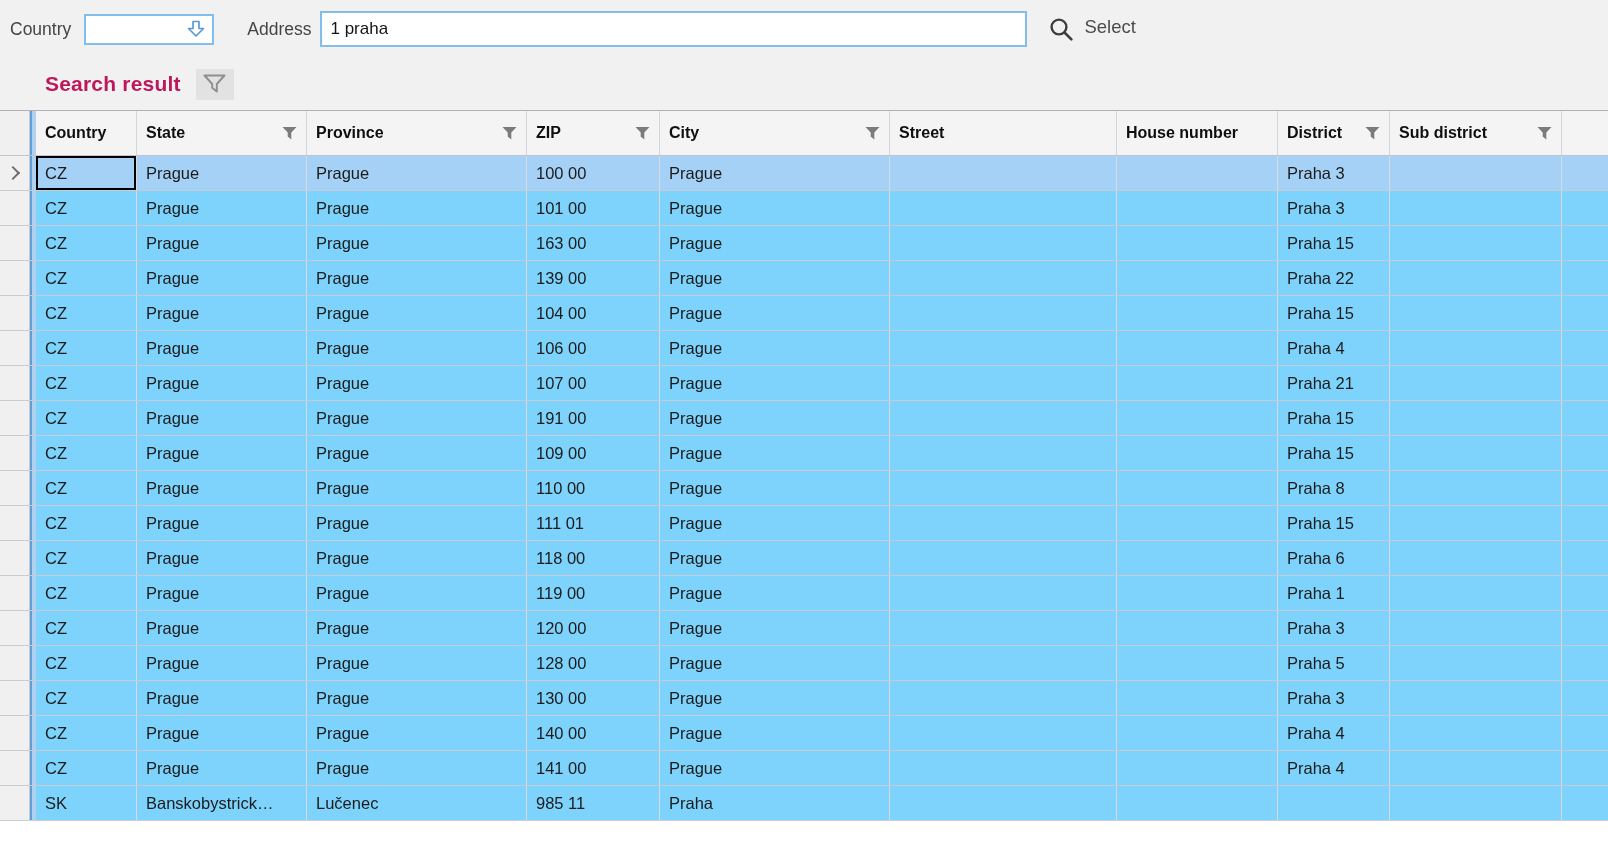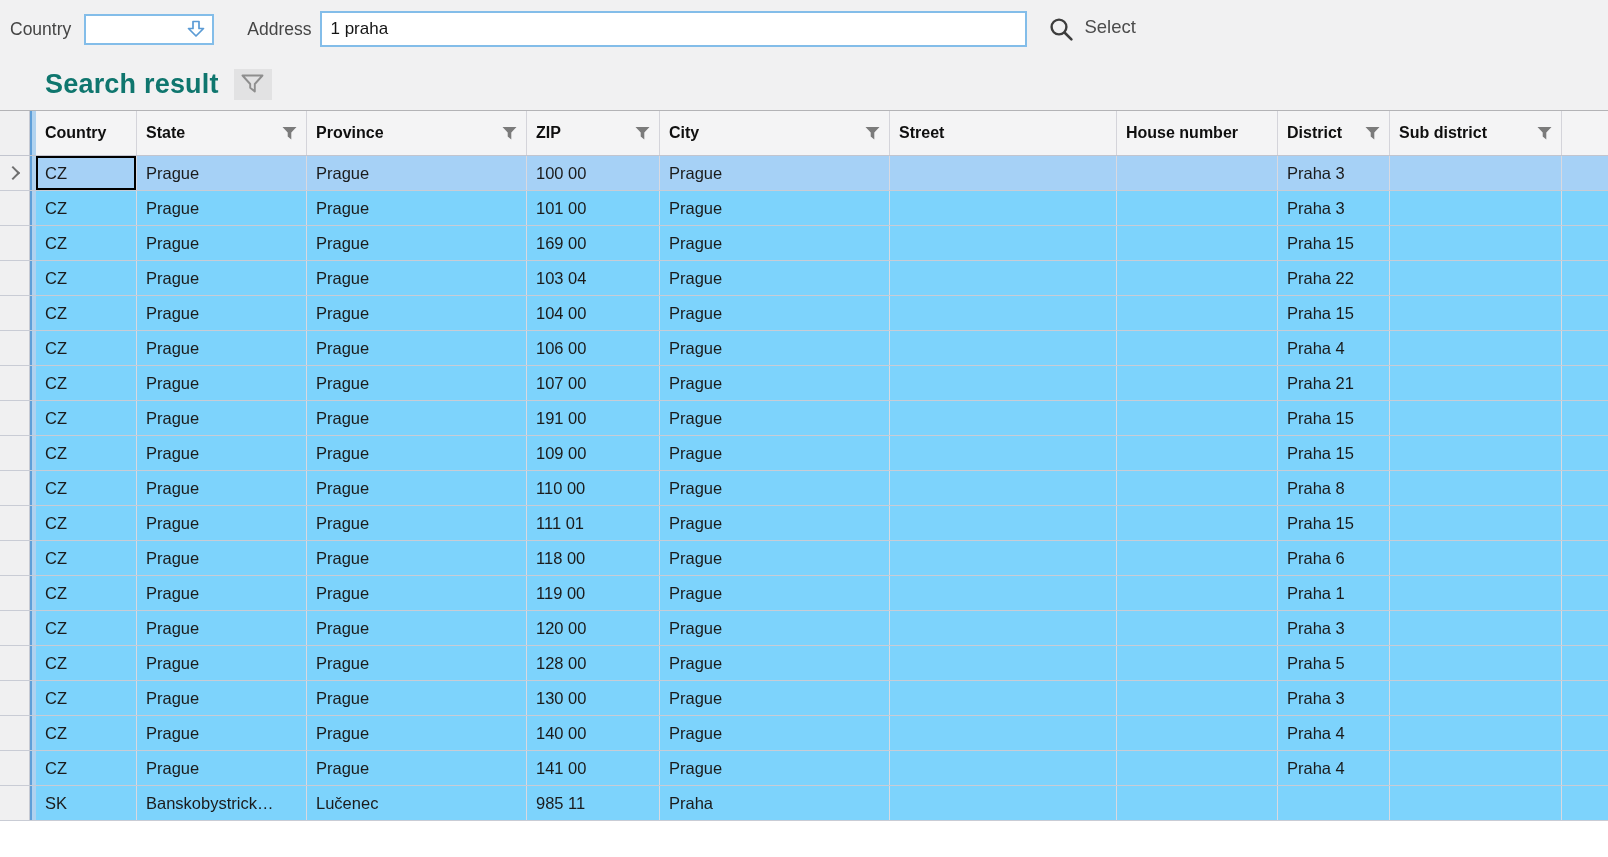--- a/index.html
+++ b/index.html
@@ -19,21 +19,21 @@
   }
   .addr-lbl{margin-left:33px;}
   .search-input{
     width:707px;height:31px;border:2px solid #83bde9;background:#fff;
     font-family:inherit;font-size:17px;color:#141414;padding:16px 8px;
     margin-left:9px;box-sizing:border-box;outline:none;flex:none;
   }
   .select-btn{display:flex;margin-left:21px;cursor:pointer;}
   .select-label{font-size:18.5px;color:#4c4c4c;margin-left:9px;}
   .heading-row{display:flex;align-items:center;height:52px;padding-left:45px;}
-  .heading{font-size:27px;font-weight:bold;color:#0f766e;letter-spacing:.2px;}
+  .heading{font-size:21px;font-weight:bold;color:#be185d;letter-spacing:.2px;}
   .filter-btn{
     margin-left:15px;width:38px;height:31px;background:#e2e2e3;
     display:flex;align-items:center;justify-content:center;cursor:pointer;
   }
   
   .grid{border-top:1px solid #b3b3b6;}
   .hrow{
     display:flex;height:45px;background:#f4f4f5;
     border-bottom:1px solid #c2c5cf;box-sizing:border-box;
   }
@@ -183,35 +183,35 @@
         <div class="cell c7">Praha 3</div>
         <div class="cell c8"></div>
         <div class="cell rtail"></div>
       </div>
       <div class="row">
         <div class="gutter"></div>
         <div class="stripe"></div>
         <div class="cell c0">CZ</div>
         <div class="cell c1">Prague</div>
         <div class="cell c2">Prague</div>
-        <div class="cell c3">169 00</div>
+        <div class="cell c3">163 00</div>
         <div class="cell c4">Prague</div>
         <div class="cell c5"></div>
         <div class="cell c6"></div>
         <div class="cell c7">Praha 15</div>
         <div class="cell c8"></div>
         <div class="cell rtail"></div>
       </div>
       <div class="row">
         <div class="gutter"></div>
         <div class="stripe"></div>
         <div class="cell c0">CZ</div>
         <div class="cell c1">Prague</div>
         <div class="cell c2">Prague</div>
-        <div class="cell c3">103 04</div>
+        <div class="cell c3">139 00</div>
         <div class="cell c4">Prague</div>
         <div class="cell c5"></div>
         <div class="cell c6"></div>
         <div class="cell c7">Praha 22</div>
         <div class="cell c8"></div>
         <div class="cell rtail"></div>
       </div>
       <div class="row">
         <div class="gutter"></div>
         <div class="stripe"></div>

